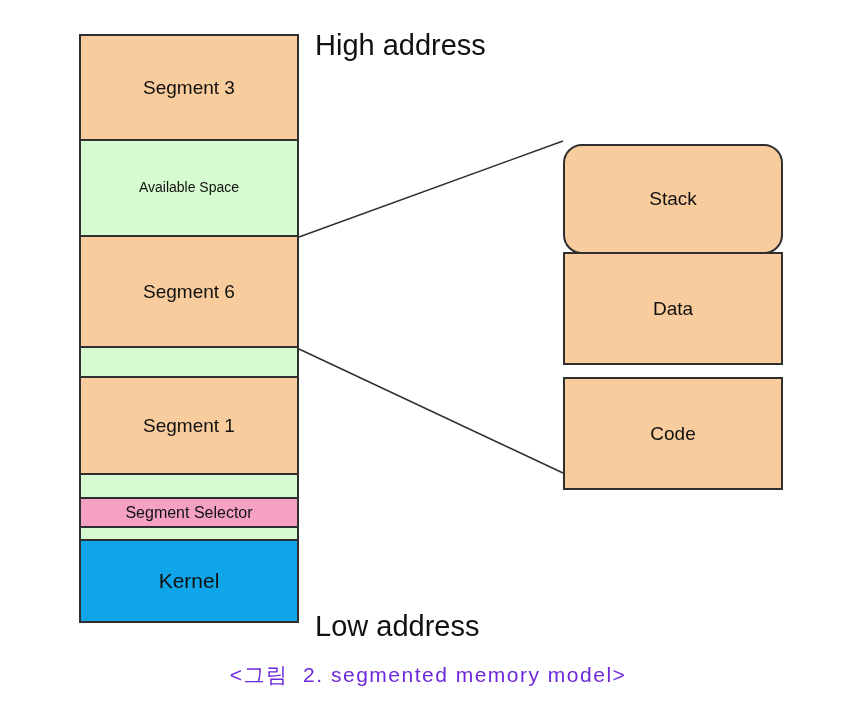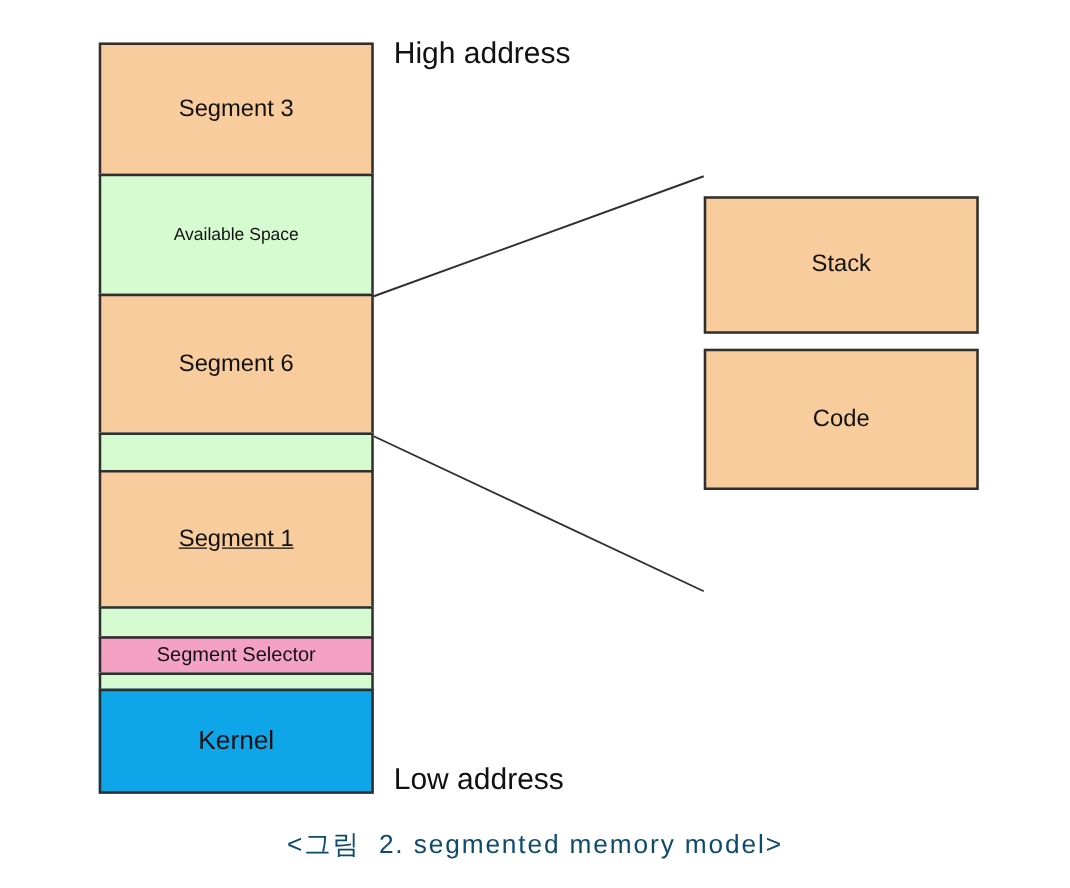--- a/index.html
+++ b/index.html
@@ -38,21 +38,21 @@
 
   .fill-orange { background: #f8cc9c; }
   .fill-green  { background: #d7fbd0; }
   .fill-pink   { background: #f4a1c4; }
   .fill-kernel { background: #0ea5e9; }
 
   .h-seg3     { height: 107px; }
   .h-avail    { height: 98px;  font-size: 14px; }
   .h-seg2     { height: 113px; }
   .h-spacer-a { height: 32px; }
-  .h-seg1     { height: 111px; text-decoration: underline; }
+  .h-seg1     { height: 99px; }
   .h-spacer-b { height: 26px; }
   .h-selector { height: 31px; font-size: 16px; }
   .h-spacer-c { height: 15px; }
   .h-kernel   { height: 84px; font-size: 21px; }
 
   .wrap-narrow { display:block; max-width: 120px; margin: 0 auto; line-height: 1.25; }
 
   
   .detail-box {
     position: absolute;
@@ -67,53 +67,53 @@
     width: 100%;
     border: 2px solid #2f2f2f;
     margin-top: -2px;
     background: #f8cc9c;
     display: flex;
     align-items: center;
     justify-content: center;
     font-size: 19px;
     color: #111111;
   }
-  .detail-section:first-child { margin-top: 16px; }
+  .detail-section:first-child { margin-top: 3px; border-radius: 19px; }
   .h-stack { height: 110px; }
   .h-data  { height: 113px; }
   .h-code  { height: 113px; margin-top: 12px; }
 
   
   .connector-svg {
     position: absolute;
     left: 0; top: 0;
     width: 856px; height: 710px;
     pointer-events: none;
   }
   .connector-svg line { stroke: #2f2f2f; stroke-width: 1.5; }
 
   
   .addr-label {
     position: absolute;
-    font-size: 24px;
+    font-size: 29px;
     color: #111111;
     white-space: nowrap;
   }
   .addr-high { left: 315px; top: 29px; }
   .addr-low  { left: 315px; top: 610px; }
 
   .caption {
     position: absolute;
     left: 0;
     top: 661px;
     width: 100%;
     text-align: center;
     font-size: 21px;
     letter-spacing: 1.5px;
-    color: #0c4a6e;
+    color: #6d28d9;
     white-space: pre;
   }
 </style>
 </head>
 <body>
 
 <div class="canvas">
 
   <svg class="connector-svg" viewBox="0 0 856 710" xmlns="http://www.w3.org/2000/svg">
     <line x1="299" y1="237" x2="563" y2="141"></line>
@@ -141,20 +141,23 @@
     <div class="mem-box fill-green h-spacer-c"></div>
     <div class="mem-box fill-kernel h-kernel">
       <span>Kernel</span>
     </div>
   </div>
 
   <div class="detail-box">
     <div class="detail-section h-stack">
       <span>Stack</span>
     </div>
+    <div class="detail-section h-data">
+      <span>Data</span>
+    </div>
     <div class="detail-section h-code">
       <span>Code</span>
     </div>
   </div>
 
   <div class="addr-label addr-high">High address</div>
   <div class="addr-label addr-low">Low address</div>
 
   <div class="caption">&lt;그림  2. segmented memory model&gt;</div>
 

